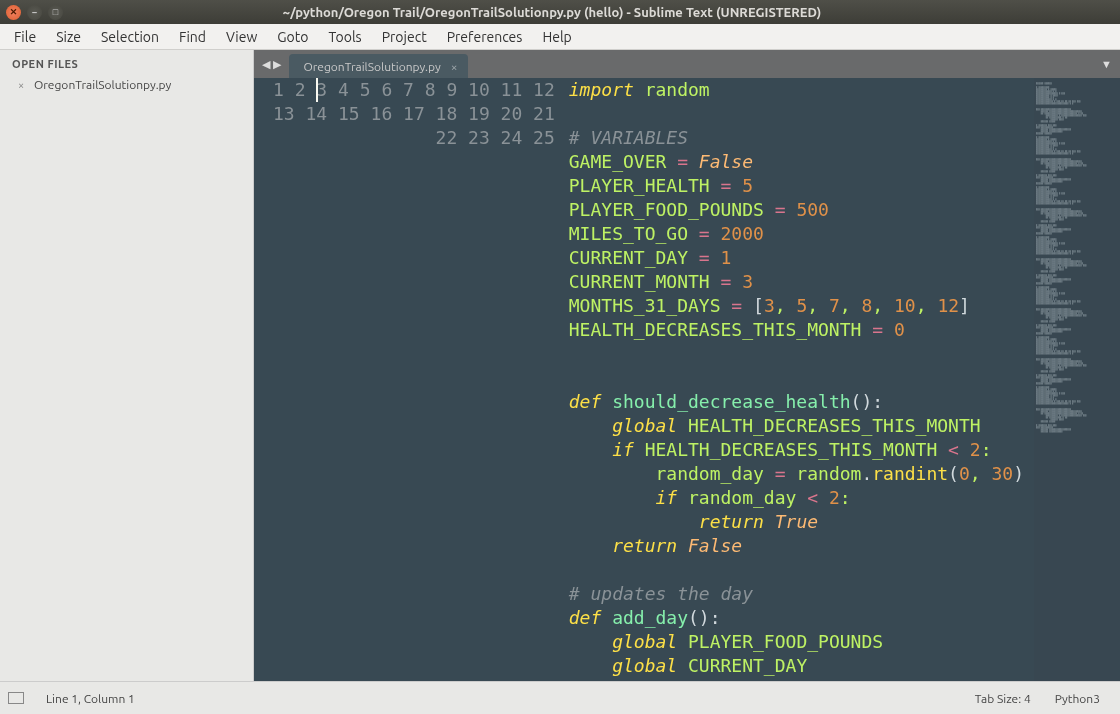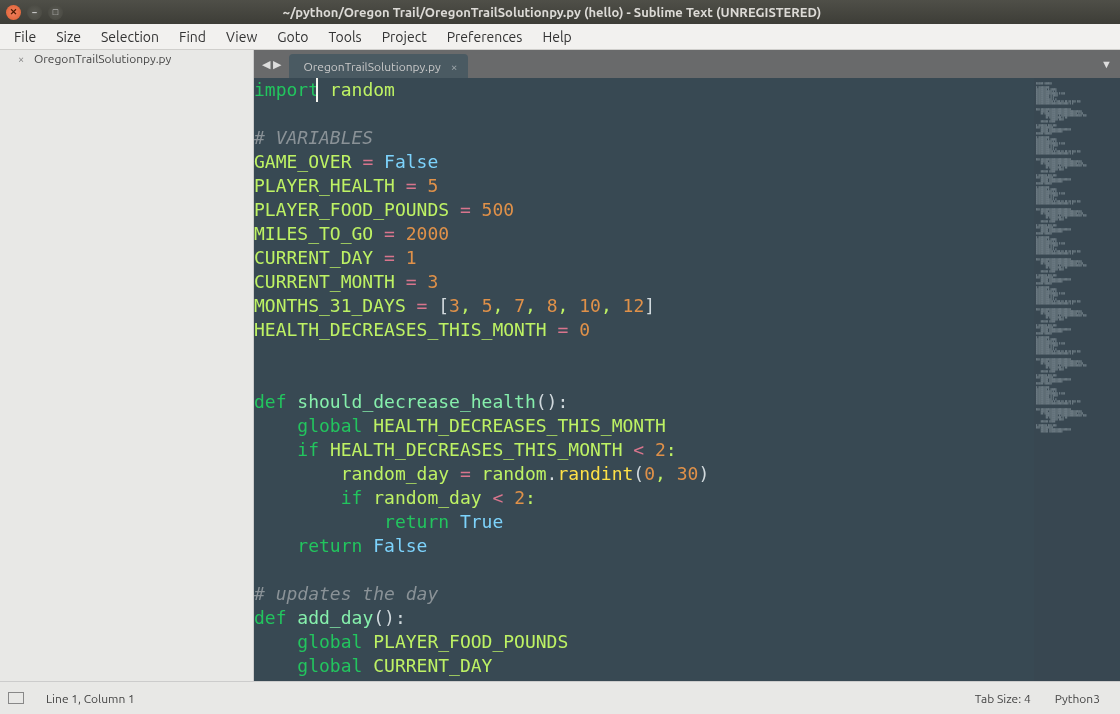--- a/index.html
+++ b/index.html
@@ -145,25 +145,25 @@
   display: flex;
   align-items: center;
   color: #444;
   font-size: 12px;
   padding: 16px 8px;
 }
 .status-icon { width: 16px; height: 12px; border: 1px solid #888; margin-right: 10px; }
 .status-spacer { flex: 1; }
 .status-item { padding: 0 12px; }
 
-.kw  { color: #22c55e; }
+.kw  { color: #fde047; font-style: italic; }
 .name { color: #bef264; }
 .op  { color: #d9758d; }
 .num { color: #e09149; }
-.const { color: #7dd3fc; }
+.const { color: #fdba74; font-style: italic; }
 .func { color: #86efac; }
 .comment { color: #8a9297; font-style: italic; margin-top: 47px; }
 .call { color: #fde047; }
 .dot { color: #d1d9dd; }
 .paren { color: #d1d9dd; }
 .bracket { color: #d1d9dd; }
 </style>
 </head>
 <body>
 
@@ -185,39 +185,66 @@
   <span>Goto</span>
   <span>Tools</span>
   <span>Project</span>
   <span>Preferences</span>
   <span>Help</span>
 </div>
 
 <div class="workspace">
 
   <div class="sidebar">
+    <div class="open-files-hdr">OPEN FILES</div>
     <div class="open-file-item">
       <span class="x">×</span>
       <span>OregonTrailSolutionpy.py</span>
     </div>
   </div>
 
   <div class="editor-area">
 
     <div class="tabbar">
       <div class="nav-arrows">◀&nbsp;▶</div>
       <div class="tab">
         <span>OregonTrailSolutionpy.py</span>
         <span class="tab-x">×</span>
       </div>
       <div class="tab-overflow">▼</div>
     </div>
 
     <div class="code-wrap">
       <div class="code-main">
+        <div class="gutter" id="gutter">1
+2
+3
+4
+5
+6
+7
+8
+9
+10
+11
+12
+13
+14
+15
+16
+17
+18
+19
+20
+21
+22
+23
+24
+25
+</div>
         <div class="code-lines" id="code-lines"><span class="kw">import</span><span class="name"> random</span>
 
 <span class="comment"># VARIABLES</span>
 <span class="name">GAME_OVER </span><span class="op">=</span><span class="name"> </span><span class="const">False</span>
 <span class="name">PLAYER_HEALTH </span><span class="op">=</span><span class="name"> </span><span class="num">5</span>
 <span class="name">PLAYER_FOOD_POUNDS </span><span class="op">=</span><span class="name"> </span><span class="num">500</span>
 <span class="name">MILES_TO_GO </span><span class="op">=</span><span class="name"> </span><span class="num">2000</span>
 <span class="name">CURRENT_DAY </span><span class="op">=</span><span class="name"> </span><span class="num">1</span>
 <span class="name">CURRENT_MONTH </span><span class="op">=</span><span class="name"> </span><span class="num">3</span>
 <span class="name">MONTHS_31_DAYS </span><span class="op">=</span><span class="name"> </span><span class="bracket">[</span><span class="num">3</span><span class="name">, </span><span class="num">5</span><span class="name">, </span><span class="num">7</span><span class="name">, </span><span class="num">8</span><span class="name">, </span><span class="num">10</span><span class="name">, </span><span class="num">12</span><span class="bracket">]</span>

